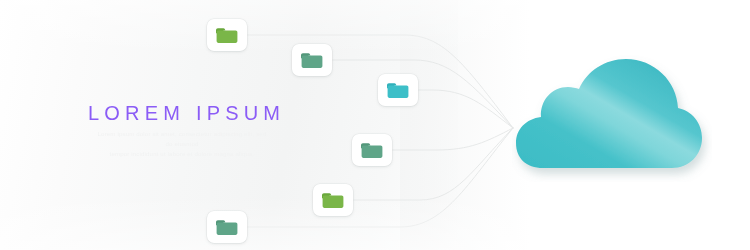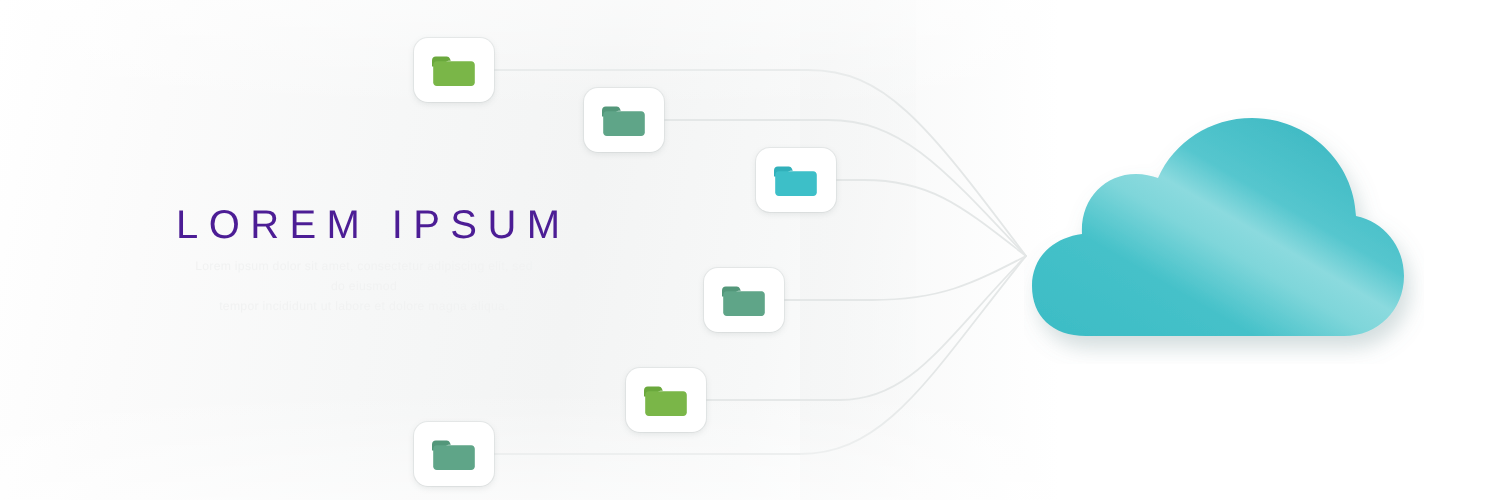--- a/index.html
+++ b/index.html
@@ -62,21 +62,21 @@
     position: absolute;
     left: 88px;
     top: 103px;
     width: 230px;
   }
   .headline {
     margin: 0;
     font-size: 20px;
     font-weight: 400;
     letter-spacing: 5.2px;
-    color: #4c1d95;
+    color: #8b5cf6;
     white-space: nowrap;
     line-height: 1.05;
   }
   .subline {
     margin: 0;
     font-size: 6.1px;
     letter-spacing: 0.15px;
     line-height: 1.62;
     color: #f1f2f2;
     text-align: center;

